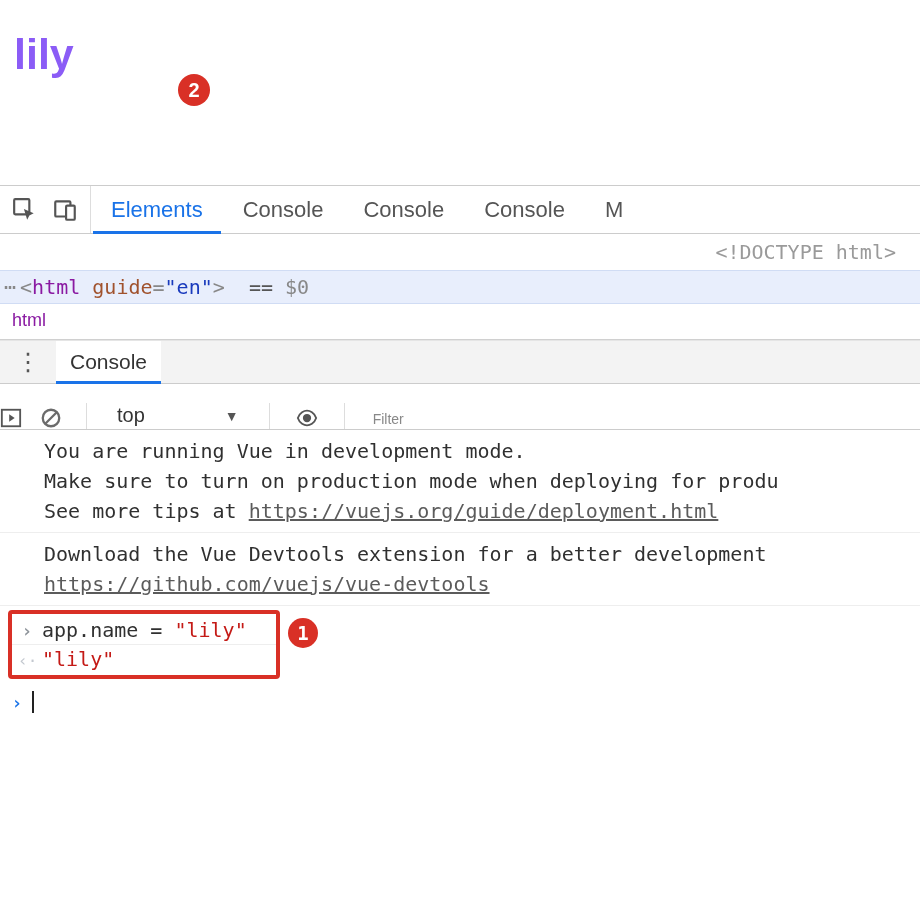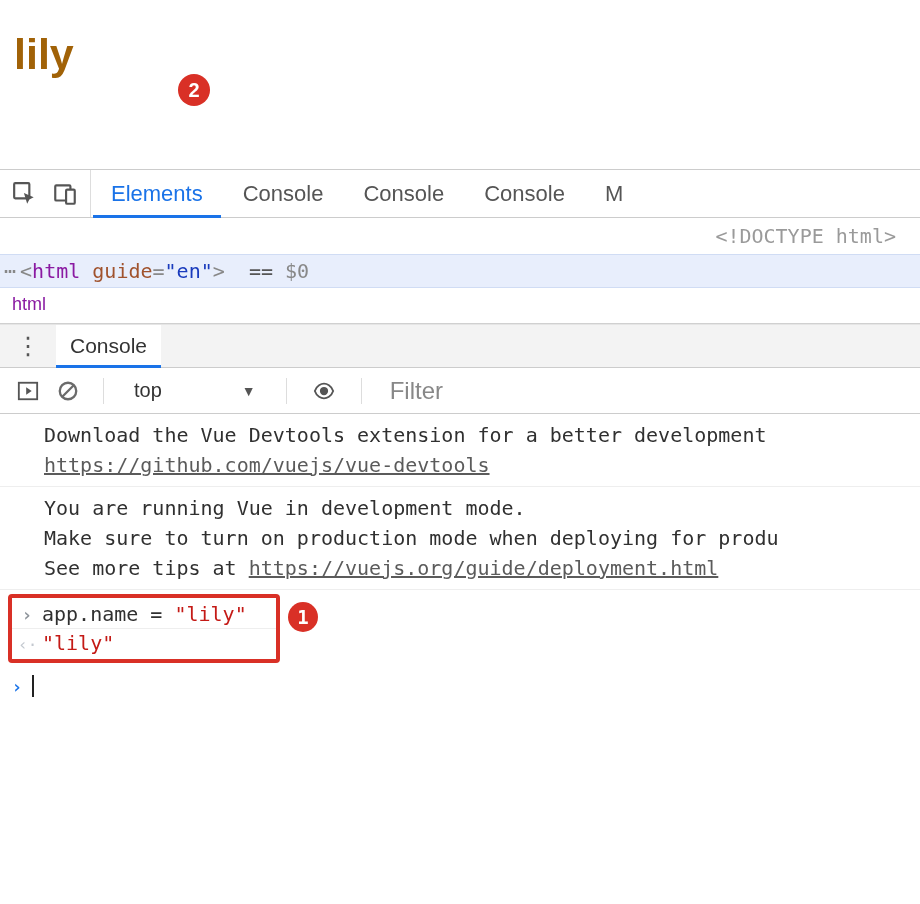--- a/index.html
+++ b/index.html
@@ -11,21 +11,21 @@
     overflow: hidden;
   }
   .page-content {
     padding: 20px 14px 40px 14px;
     position: relative;
   }
   .page-content h1 {
     font-size: 43px;
     font-weight: 700;
     margin: 10px 0 50px 0;
-    color: #a16207;
+    color: #8b5cf6;
   }
   .badge {
     position: absolute;
     left: 178px;
     top: 74px;
     width: 32px;
     height: 32px;
     border-radius: 50%;
     background: #d93026;
     color: #fff;
@@ -33,20 +33,21 @@
     font-size: 20px;
     display: flex;
     align-items: center;
     justify-content: center;
   }
   
   .devtools {
     border-top: 1px solid #ccc;
     font-family: -apple-system, BlinkMacSystemFont, "Segoe UI", Helvetica, Arial, sans-serif;
     color: #303030;
+    margin-top: 16px;
   }
   .dt-tabbar {
     display: flex;
     align-items: center;
     height: 48px;
     border-bottom: 1px solid #ccc;
     font-size: 22px;
     color: #555;
   }
   .dt-tabbar .icon-group {
@@ -143,42 +144,42 @@
     content: "";
     position: absolute;
     bottom: -1px;
     left: 0;
     right: 0;
     height: 3px;
     background: #1a73e8;
   }
   .console-toolbar {
     display: flex;
-    align-items: center;
+    align-items: flex-end;
     height: 46px;
     border-bottom: 1px solid #ccc;
     font-size: 20px;
     color: #555;
     gap: 18px;
-    padding: 0 17px;
+    padding: 0 0;
   }
   .vsep { width: 1px; background: #ddd; height: 26px; margin: 0 6px; }
   .context-select {
     display: flex;
     align-items: center;
     gap: 80px;
     border: none;
     font-size: 20px;
     color: #333;
     padding: 2px 6px;
   }
   .context-select .tri { color: #555; font-size: 14px; }
   .filter-input {
     border: none;
-    font-size: 24px;
+    font-size: 14px;
     color: #555;
     outline: none;
     flex: 1;
     padding: 2px 4px;
   }
   .filter-input::placeholder { color: #888; }
   .console-log {
     font-family: Menlo, Consolas, monospace;
     font-size: 20px;
   }
@@ -311,27 +312,27 @@
         <path d="M2 12 C4 6 9 4 12 4 C15 4 20 6 22 12 C20 18 15 20 12 20 C9 20 4 18 2 12 Z"></path>
         <circle cx="12" cy="12" r="3.5" fill="#555"></circle>
       </svg>
     </span>
     <span class="vsep"></span>
     <input class="filter-input" placeholder="Filter" style="">
   </div>
 
   <div class="console-log">
     <div class="log-entry">
-      <span>Download the Vue Devtools extension for a better development </span><br>
-      <a>https://github.com/vuejs/vue-devtools</a>
-    </div>
-    <div class="log-entry">
       <span>You are running Vue in development mode.</span><br>
       <span>Make sure to turn on production mode when deploying for produ</span><br>
       <span>See more tips at </span><a>https://vuejs.org/guide/deployment.html</a>
+    </div>
+    <div class="log-entry">
+      <span>Download the Vue Devtools extension for a better development </span><br>
+      <a>https://github.com/vuejs/vue-devtools</a>
     </div>
 
     <div class="prompt-group" style="width:272px">
       <div class="prompt-box">
         <div class="prompt-row">
           <span class="prompt-caret">›</span>
           <span class="code">app.name = <span class="str">"lily"</span></span>
         </div>
         <div class="prompt-row" style="border-top:1px solid #eee">
           <span class="result-caret">‹·</span>

